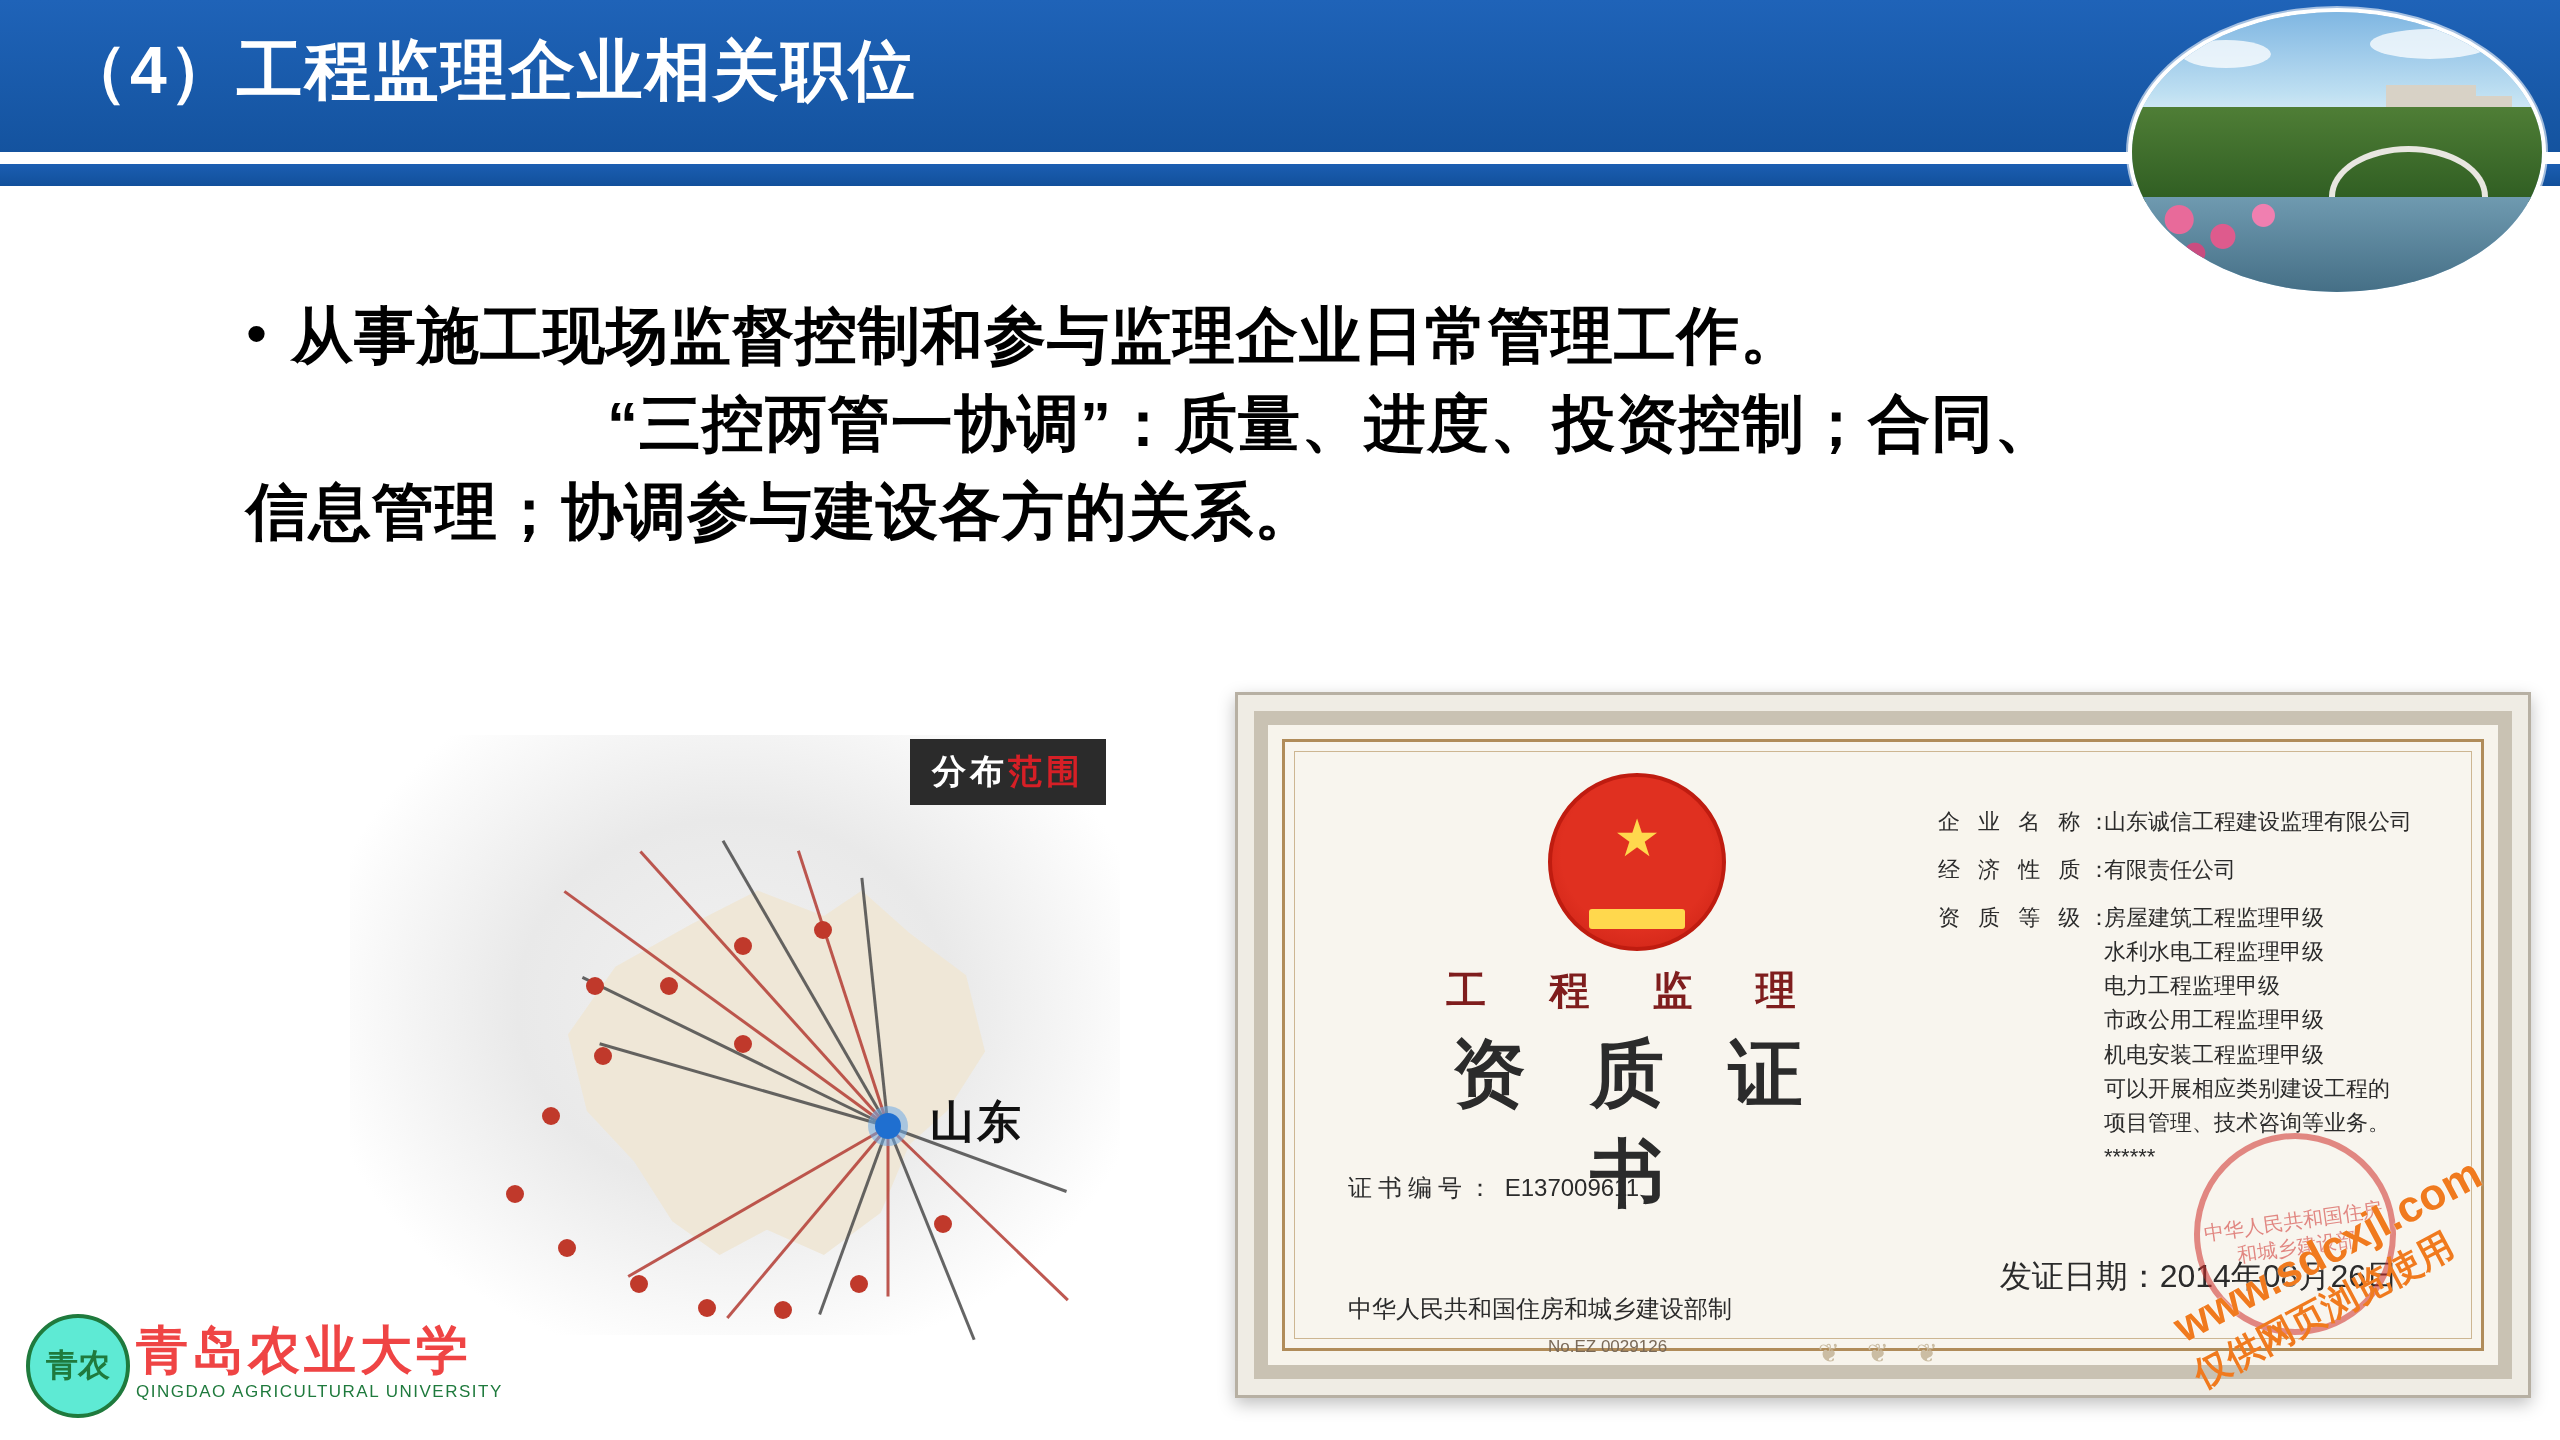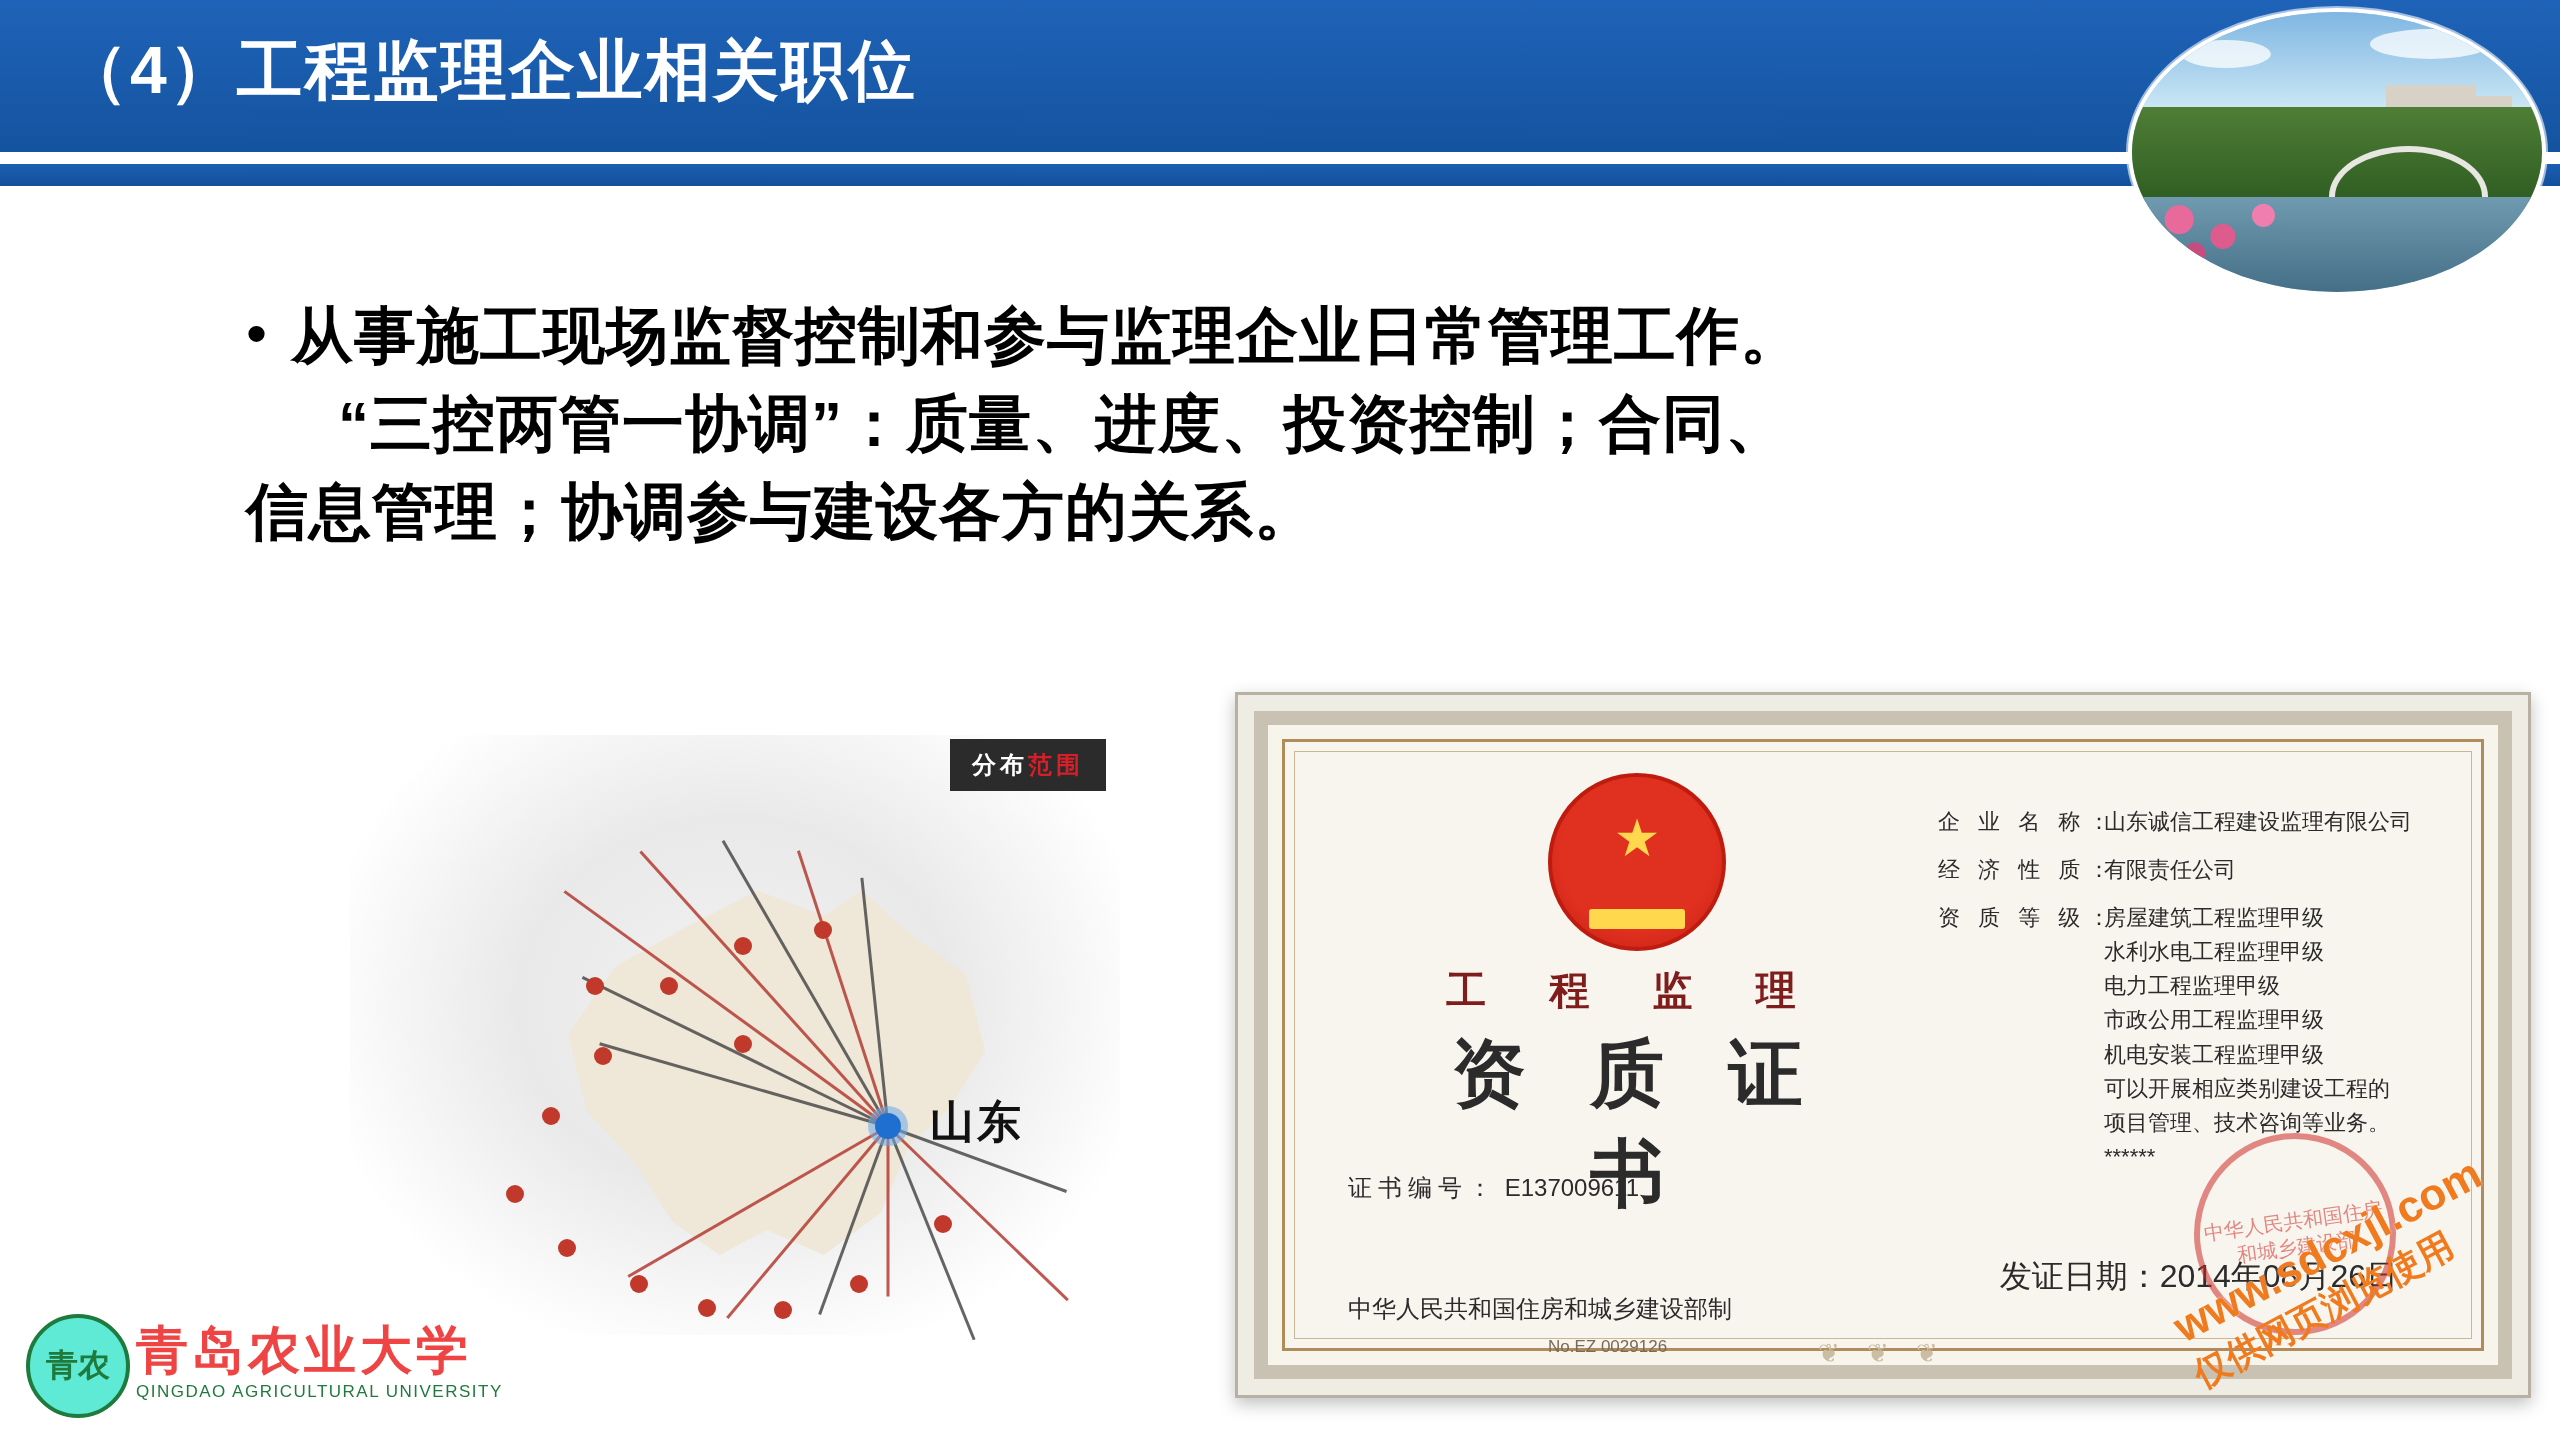--- a/index.html
+++ b/index.html
@@ -71,20 +71,21 @@
   }
   .bullet-dot{
     font-size:60px;line-height:84px;color:#000;margin-right:24px;
   }
   .para{
     font-size:62px;font-weight:bold;color:#000;line-height:1.42;
     letter-spacing:1px;
   }
   .para-line2{
     margin-left:92px;
+    text-align:center;
   }
   .para-line3{
     margin-left:0px;
   }
 
   
   .map-box{
     position:absolute;left:330px;top:715px;width:810px;height:640px;
     background:#ffffff;
     overflow:hidden;
@@ -97,21 +98,21 @@
     position:absolute;left:200px;top:150px;width:470px;height:420px;
     background:#efe7d7;
     border:2px solid #d8cdb7;
     clip-path:polygon(8% 40%, 18% 24%, 34% 14%, 48% 6%, 62% 12%, 70% 6%, 80% 16%, 92% 26%,
                       96% 44%, 88% 58%, 80% 66%, 74% 82%, 62% 92%, 50% 86%, 40% 92%,
                       30% 84%, 22% 70%, 12% 58%);
     box-shadow:0 16px 22px rgba(0,0,0,.18);
   }
   .map-label{
     position:absolute;right:34px;top:24px;
-    background:#2b2b2b;color:#fff;font-size:24px;font-weight:bold;
+    background:#2b2b2b;color:#fff;font-size:34px;font-weight:bold;
     padding:10px 22px;letter-spacing:4px;
   }
   .map-label span{color:#d61f26;}
   .map-hub{
     position:absolute;left:545px;top:398px;width:26px;height:26px;border-radius:50%;
     background:#1f6fd0;box-shadow:0 0 0 7px rgba(110,170,230,.55);
   }
   .map-hub-text{
     position:absolute;left:600px;top:378px;font-size:44px;font-weight:bold;color:#111;
     letter-spacing:3px;

